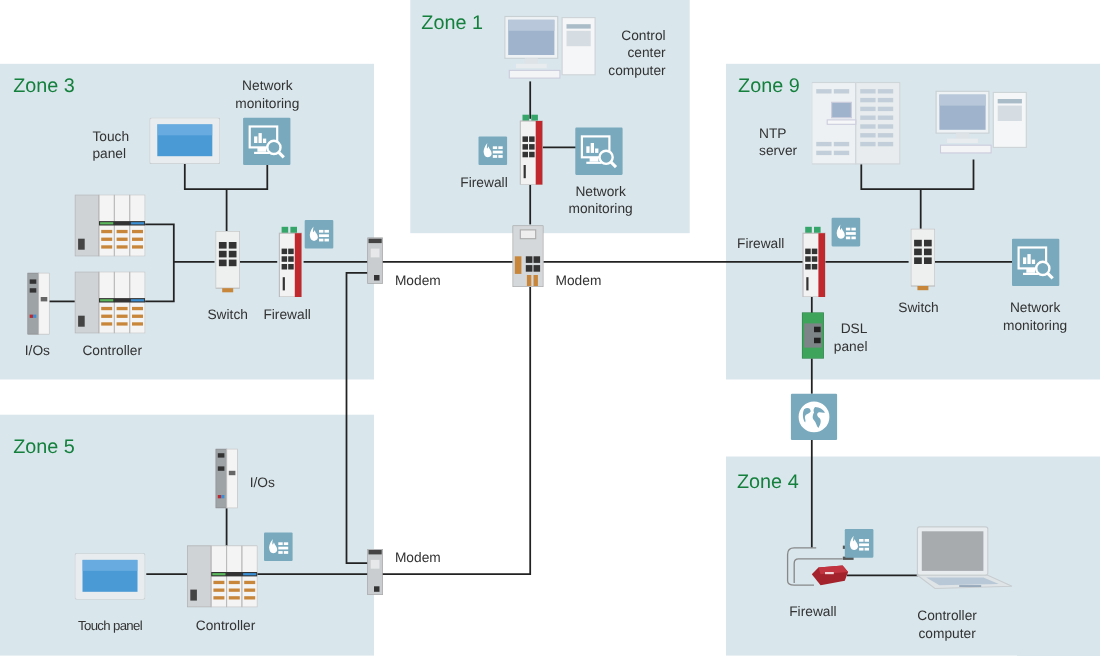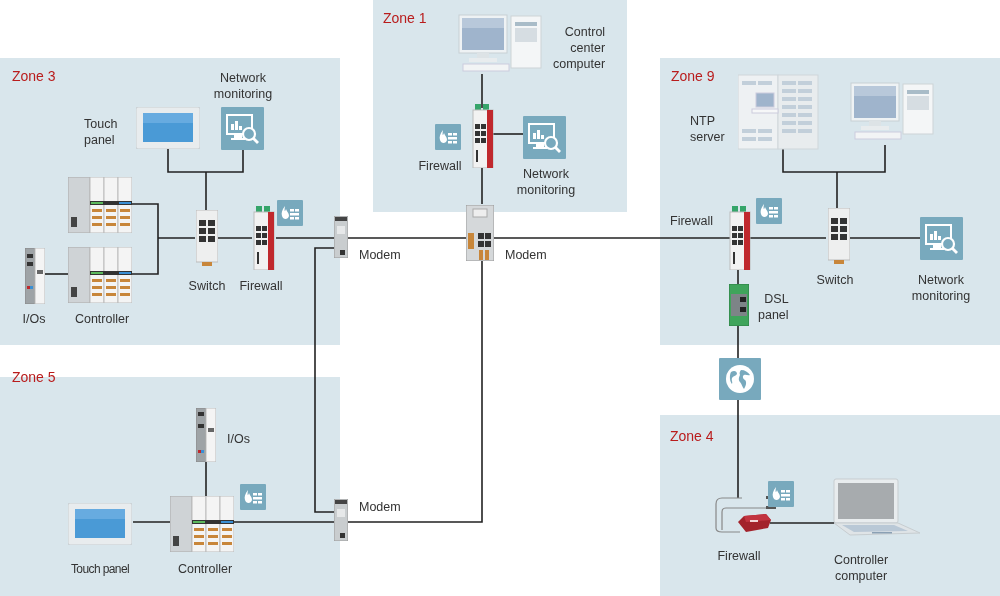--- a/index.html
+++ b/index.html
@@ -1,19 +1,19 @@
 <!DOCTYPE html>
 <html><head>
 <meta charset="utf-8">
 <style>
   html, body { margin: 0; padding: 0; background: #ffffff; }
   body { width: 1000px; height: 596px; position: relative; overflow: hidden;
          font-family: "Liberation Sans", "DejaVu Sans", sans-serif; color: #3a3a3a; }
   .zone { position: absolute; background: #d9e6ec; }
-  .zone-title { position: absolute; font-size: 14px; color: #b91c1c; }
+  .zone-title { position: absolute; font-size: 18px; color: #15803d; }
   .lbl { position: absolute; font-size: 12.5px; color: #333; line-height: 16px; text-align: center; white-space: nowrap; }
   .lbl.left { text-align: right; }
   .lbl.right { text-align: left; }
   svg.wires { position: absolute; left: 0; top: 0; }
   .dev { position: absolute; }
   .icon-box { position: absolute; background: #78a9bd; border-radius: 1px; }
   .icon-box svg { width: 100%; height: 100%; display: block; }
 </style>
 </head>
 <body>
@@ -58,21 +58,21 @@
   <g stroke="#888" stroke-width="1.2" fill="none">
     <path d="M742 498 H722 Q716 498 716 504 V528 Q716 532 722 532 H740"></path>
     <path d="M766 508 H726 Q722 508 722 512 V530"></path>
   </g>
 </svg>
 
 <div class="zone-title" style="left:383px;top:10px;">Zone 1</div>
 <div class="zone-title" style="left:12px;top:68px;">Zone 3</div>
 <div class="zone-title" style="left:671px;top:68px;">Zone 9</div>
 <div class="zone-title" style="left:670px;top:428px;">Zone 4</div>
-<div class="zone-title" style="left:12px;top:369px;">Zone 5</div>
+<div class="zone-title" style="left:12px;top:396px;">Zone 5</div>
 
 <div class="dev" style="left:457px;top:12px;width:90px;height:66px;">
   <svg width="90" height="66" viewBox="0 0 90 66">
     <rect x="2" y="3" width="48" height="38" fill="#eef2f4" stroke="#c8d0d4"></rect>
     <rect x="5" y="6" width="42" height="32" fill="#9fb4cc"></rect>
     <rect x="5" y="6" width="42" height="10" fill="#b8c8da"></rect>
     <rect x="20" y="41" width="12" height="6" fill="#dde3e6"></rect>
     <rect x="12" y="46" width="28" height="4" fill="#e8ecee"></rect>
     <rect x="6" y="52" width="46" height="7" fill="#f2f4f5" stroke="#ccd"></rect>
     <rect x="54" y="4" width="30" height="52" fill="#f4f6f7" stroke="#cdd3d6"></rect>

